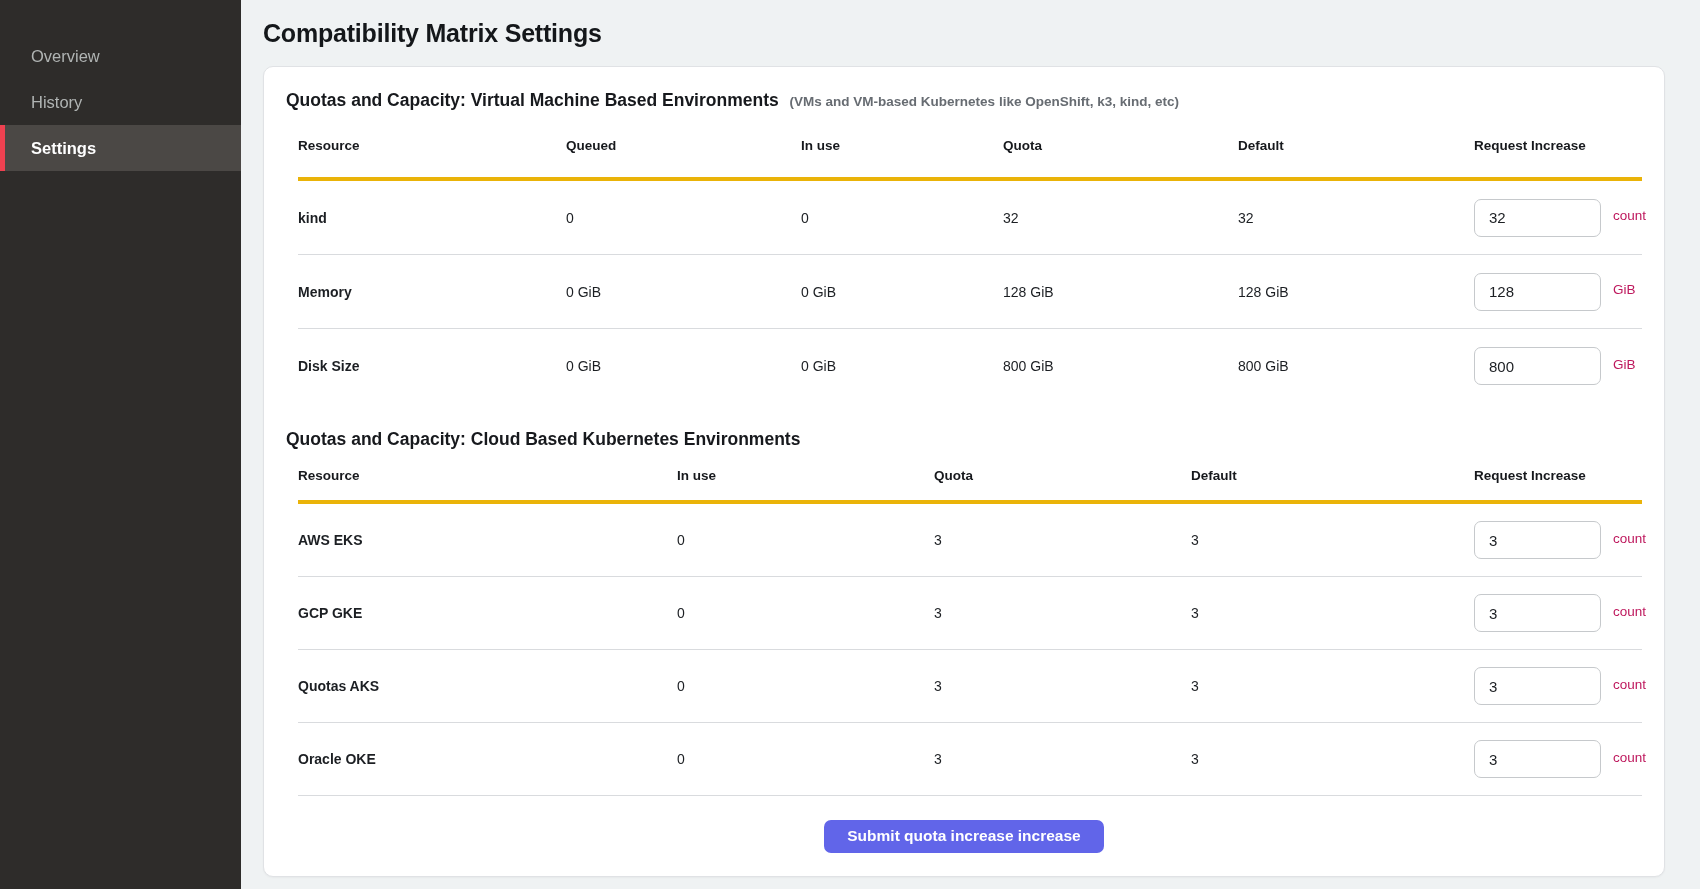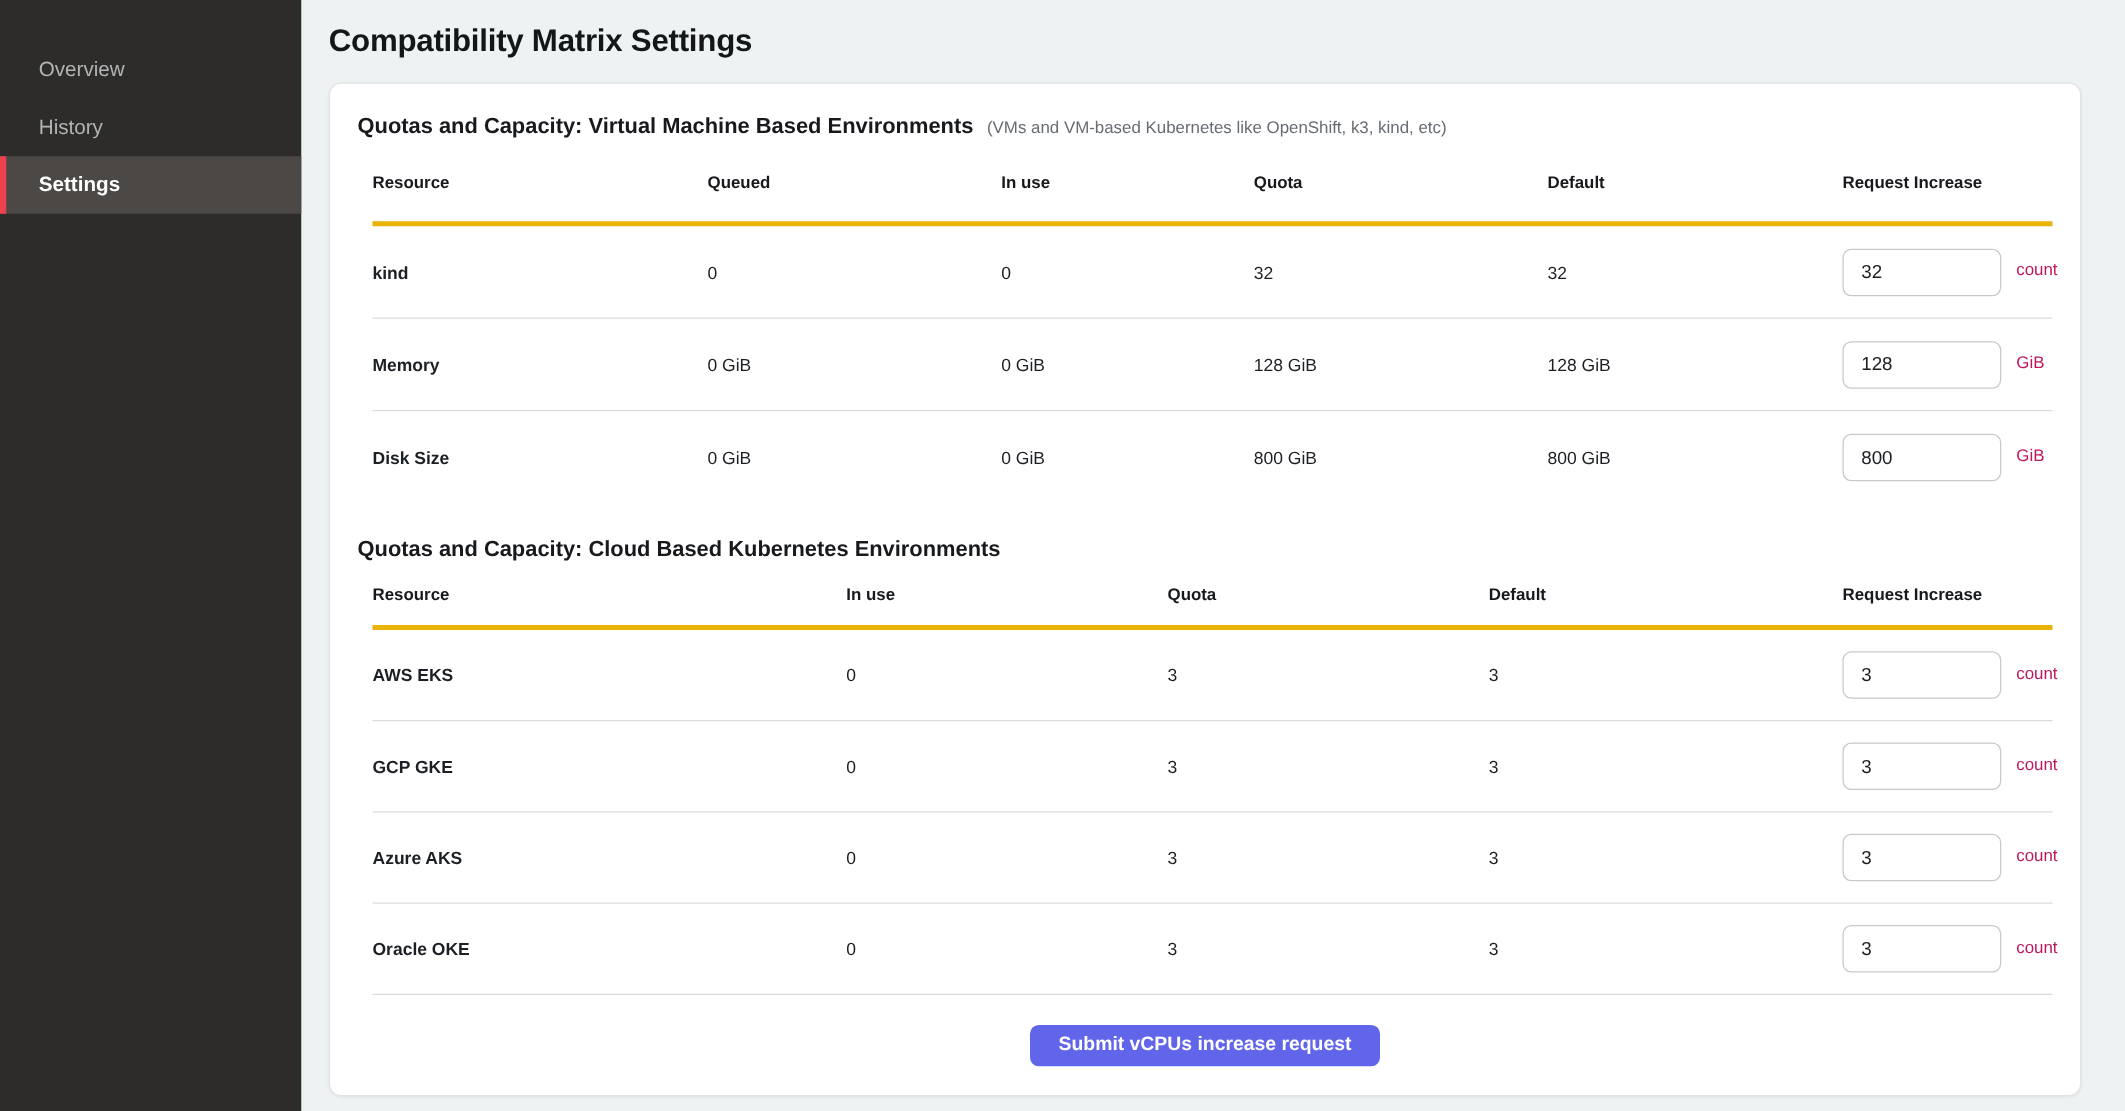--- a/index.html
+++ b/index.html
@@ -53,21 +53,21 @@
     box-shadow:0 1px 2px rgba(0,0,0,0.04);
   }
 
   .section-title {
     margin:0; padding-top:22px;
     font-size:17.5px; font-weight:700; color:#17191d;
     line-height:22px;
   }
   .section-title.second { padding-top:25px; }
   .section-sub {
-    font-size:13.5px; font-weight:400; color:#676c72;
+    font-size:13.5px; font-weight:700; color:#676c72;
     margin-left:6px;
   }
 
   .tbl { padding-left:12px; }
   .thead, .trow { display:grid; align-items:center; }
   .grid-vm    { grid-template-columns:268px 235px 202px 235px 236px 1fr; }
   .grid-cloud { grid-template-columns:379px 257px 257px 283px 1fr; }
 
   .thead {
     height:68px;
@@ -213,21 +213,21 @@
         <div>0</div>
         <div>3</div>
         <div>3</div>
         <div class="req-cell">
           <input class="req-input" type="text" value="3" style="">
           <span class="unit">count</span>
         </div>
       </div>
 
       <div class="trow h73 grid-cloud">
-        <div class="res">Azure AKS</div>
+        <div class="res">Quotas AKS</div>
         <div>0</div>
         <div>3</div>
         <div>3</div>
         <div class="req-cell">
           <input class="req-input" type="text" value="3" style="">
           <span class="unit">count</span>
         </div>
       </div>
 
       <div class="trow h73 grid-cloud">
@@ -236,17 +236,17 @@
         <div>3</div>
         <div>3</div>
         <div class="req-cell">
           <input class="req-input" type="text" value="3" style="">
           <span class="unit">count</span>
         </div>
       </div>
     </div>
 
     <div class="btn-row">
-      <button class="submit-btn">Submit vCPUs increase request</button>
+      <button class="submit-btn">Submit quota increase increase</button>
     </div>
 
   </section>
 </main>
 
 </body></html>

